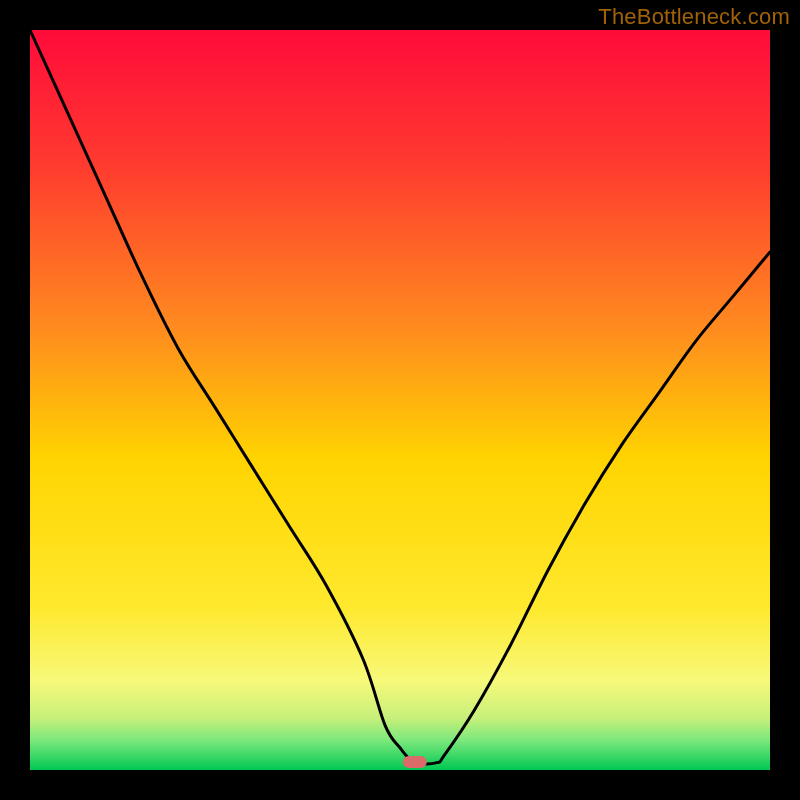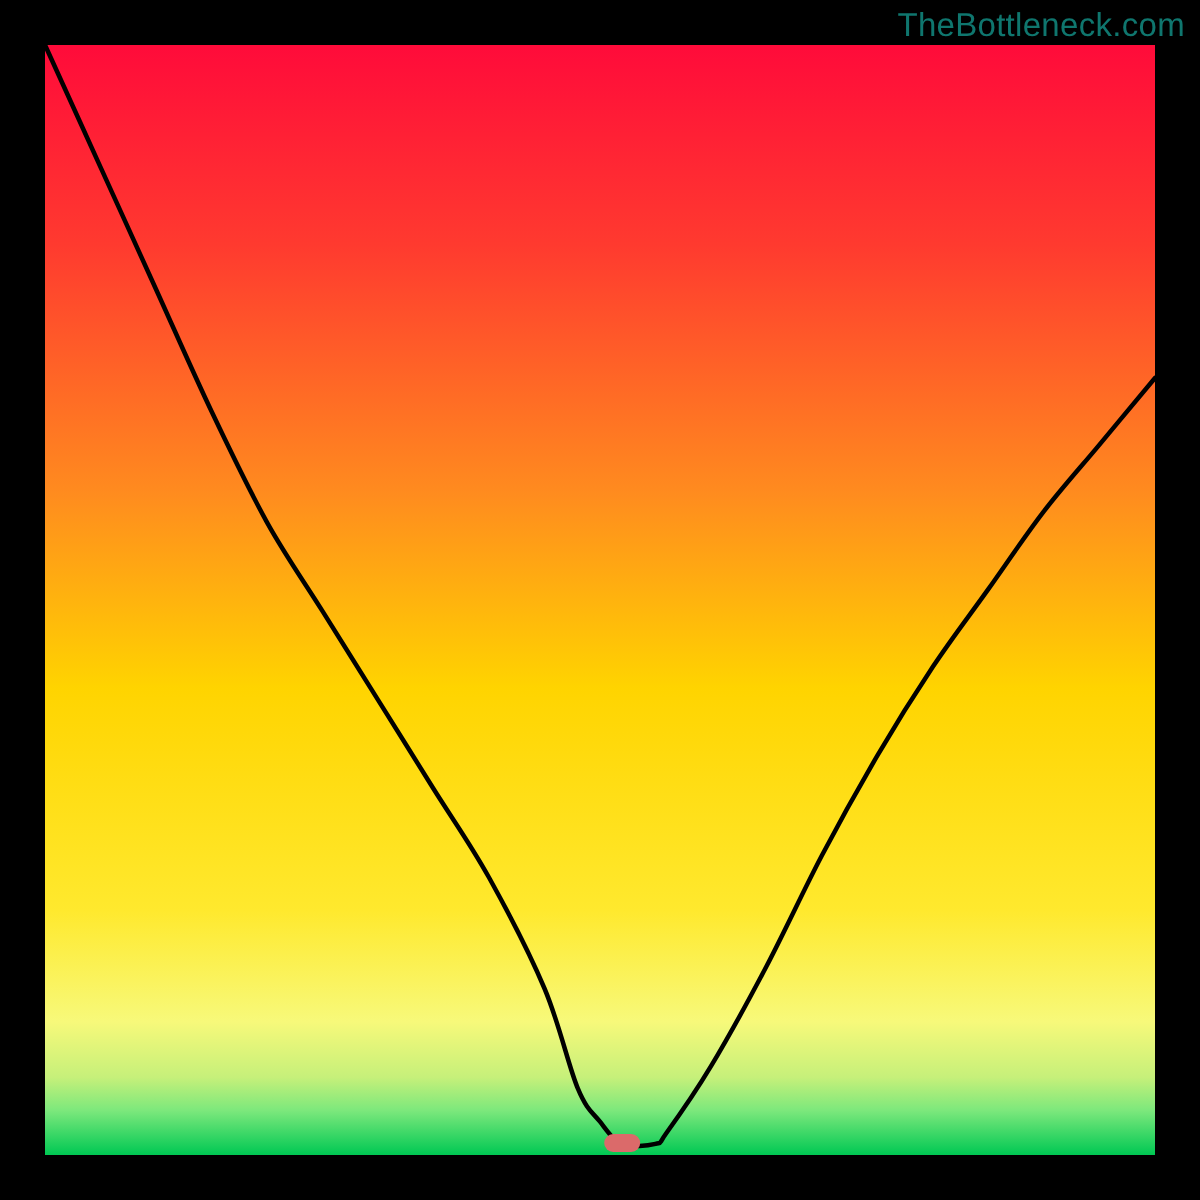--- a/index.html
+++ b/index.html
@@ -17,21 +17,21 @@
     height: 800px;
     background: #000;
   }
   svg {
     display: block;
   }
   .watermark {
     position: absolute;
     top: 4px;
     right: 10px;
-    color: #0f766e;
+    color: #a16207;
     font-size: 22px;
     font-weight: 500;
     letter-spacing: 0.2px;
   }
 </style>
 </head>
 <body>
 
 <div class="container">
   <svg width="800" height="800" viewBox="0 0 800 800">

